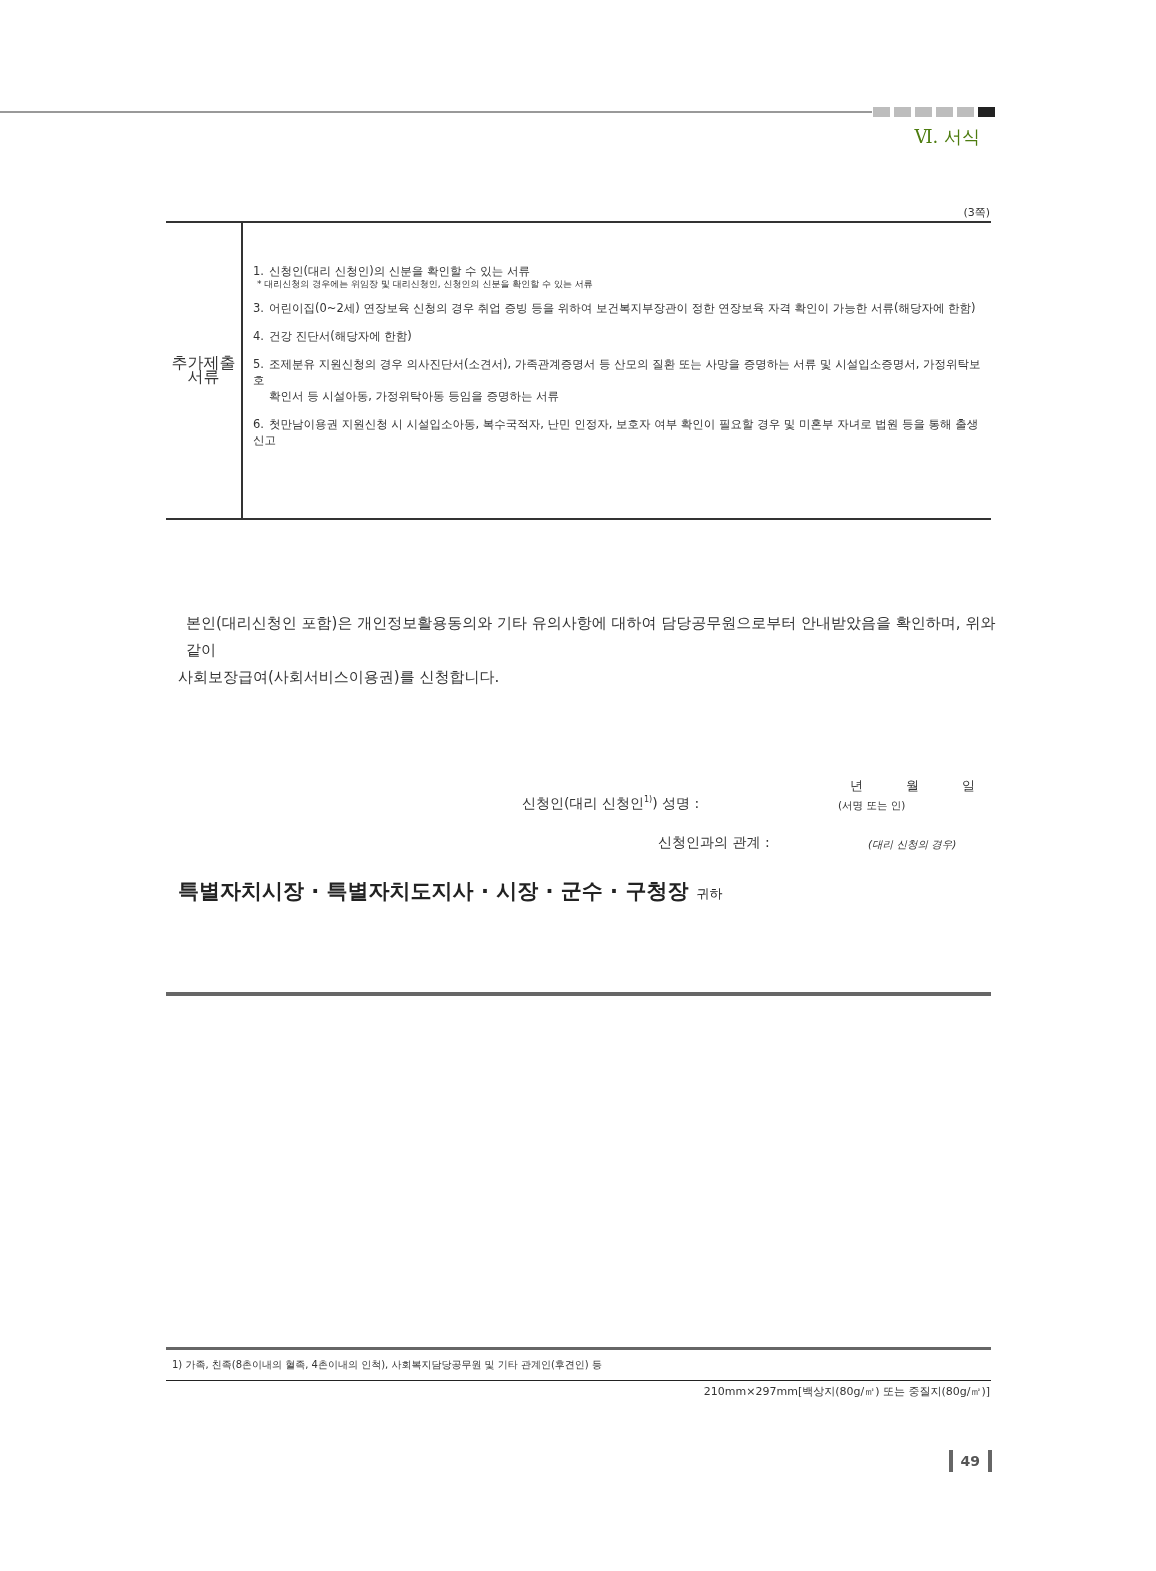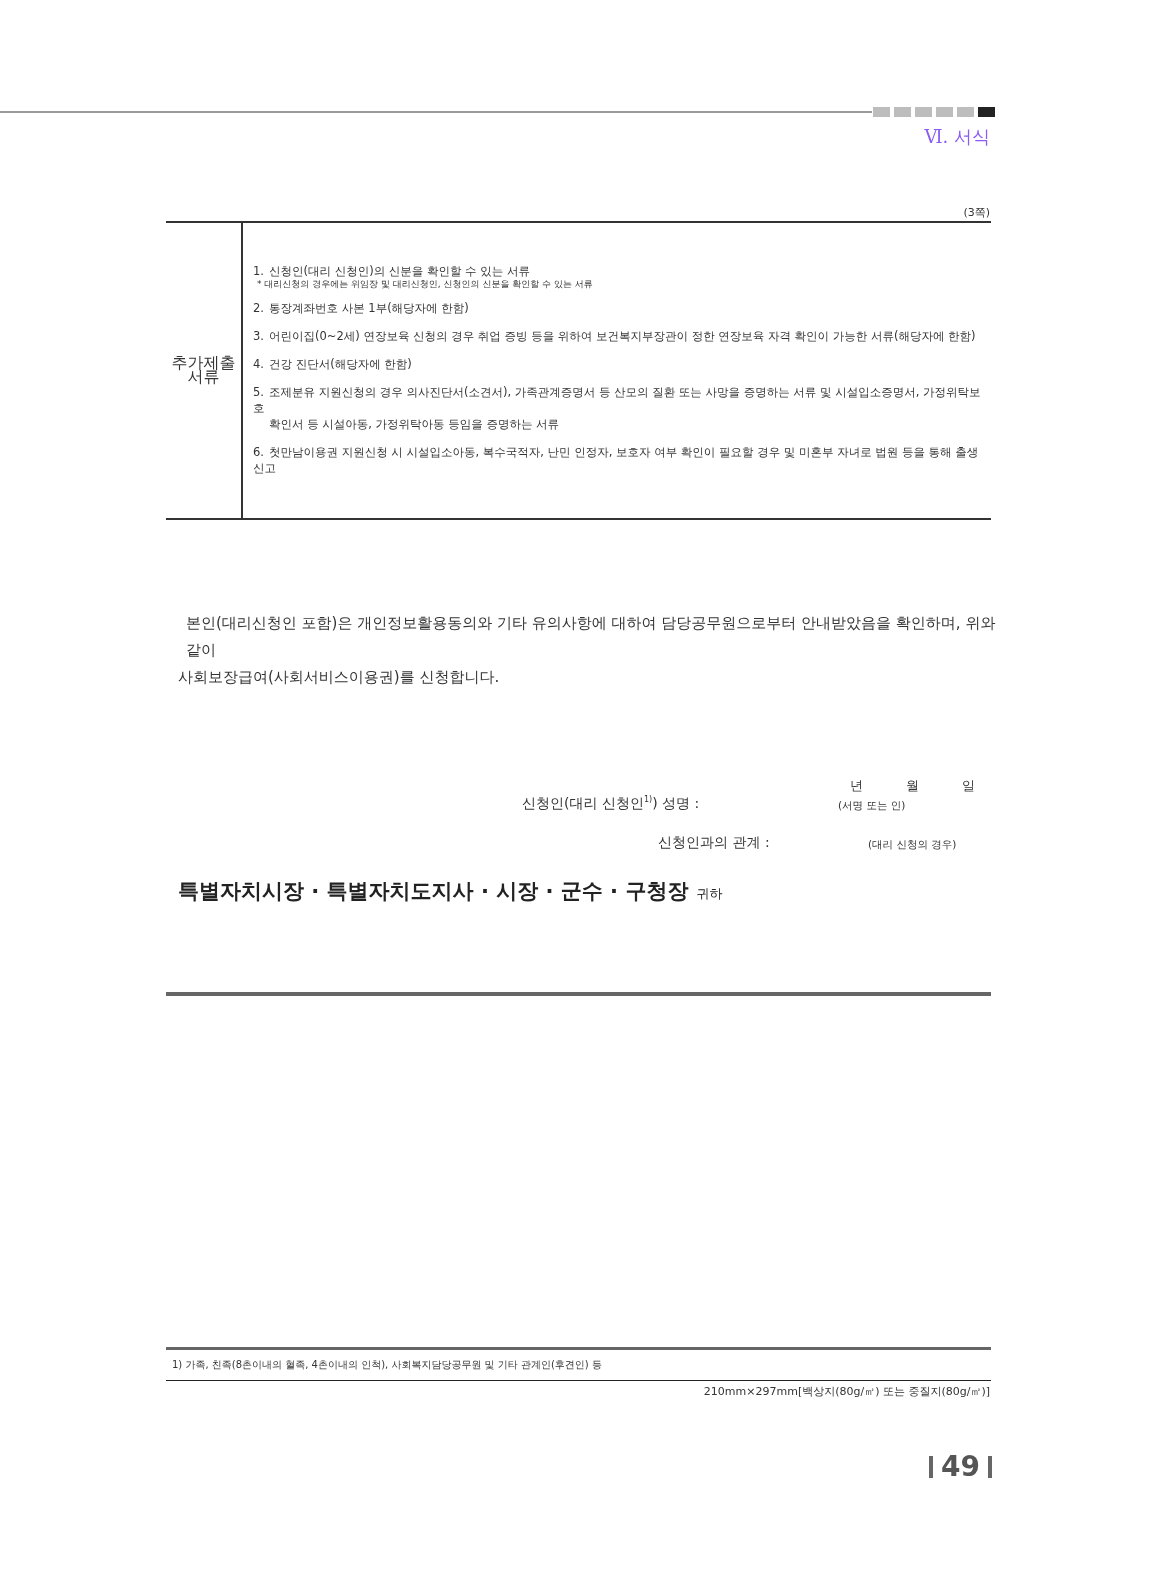--- a/index.html
+++ b/index.html
@@ -6,50 +6,50 @@
     body {
       width: 1156px; height: 1571px; position: relative; overflow: hidden;
       font-family: "DejaVu Sans", "Liberation Sans", sans-serif;
       color: #333333;
     }
     .abs { position: absolute; }
     .top-rule { left: 0; top: 111px; width: 872px; height: 2px; background: #999999; }
     .squares { left: 873px; top: 107px; display: flex; gap: 4px; }
     .sq { width: 17px; height: 10px; background: #bdbdbd; }
     .sq.dark { background: #222222; }
-    .chapter { right: 166px; top: 125px; font-family: "DejaVu Serif", serif; font-size: 18px; color: #8b5cf6; }
+    .chapter { right: 176px; top: 125px; font-family: "DejaVu Serif", serif; font-size: 18px; color: #4d7c0f; }
     .page-num-label { right: 166px; top: 205px; font-size: 11px; color: #333; }
     .table-top { left: 166px; top: 221px; width: 825px; height: 2px; background: #333; }
     .table-bottom { left: 166px; top: 518px; width: 825px; height: 2px; background: #333; }
     .col-div { left: 241px; top: 223px; width: 2px; height: 295px; background: #333; }
     .row-label { left: 166px; top: 356px; width: 75px; text-align: center; font-size: 16px; line-height: 14px; color: #333; }
     .items { left: 253px; top: 263px; width: 735px; font-size: 11.5px; color: #333; }
     .item { line-height: 16px; margin-bottom: 12px; }
     .item .num { display: inline-block; width: 16px; }
     .item .sub { padding-left: 16px; }
     .note { font-size: 9px; line-height: 12px; margin-top: -1px; padding-left: 4px; }
     .item.first { margin-bottom: 10px; }
     .para { left: 178px; top: 610px; width: 820px; font-size: 15px; line-height: 27px; color: #333; }
     .para .indent { padding-left: 8px; }
     .date { left: 850px; top: 777px; width: 125px; display: flex; justify-content: space-between; font-size: 13px; color: #333; }
     .sign-label { left: 522px; top: 795px; font-size: 14px; color: #333; text-align: right; }
     .sign-label sup { font-size: 8px; }
     .sign-hint { left: 838px; top: 799px; font-size: 10.5px; color: #333; }
     .rel-label { left: 658px; top: 834px; font-size: 14px; color: #333; }
-    .rel-hint { left: 868px; top: 838px; font-size: 10.5px; color: #333; }
+    .rel-hint { left: 868px; top: 838px; font-size: 10.5px; color: #333; font-style: italic; }
     .addressee { left: 178px; top: 877px; font-size: 21px; font-weight: bold; color: #222; }
     .addressee .suffix { font-size: 13px; font-weight: normal; margin-left: 8px; }
     .bottom-thick { left: 166px; top: 992px; width: 825px; height: 4px; background: #666666; }
     .foot-thick { left: 166px; top: 1347px; width: 825px; height: 3px; background: #666666; }
     .footnote { left: 172px; top: 1358px; font-size: 10px; color: #333; }
     .foot-thin { left: 166px; top: 1380px; width: 825px; height: 1px; background: #222; }
     .paper-spec { right: 166px; top: 1384px; font-size: 11px; color: #333; }
     .page-no { right: 164px; top: 1450px; display: flex; align-items: center; gap: 8px; }
     .page-no .bar { width: 4px; height: 22px; background: #666; }
-    .page-no .n { font-size: 28px; font-weight: bold; color: #555; }
+    .page-no .n { font-size: 14px; font-weight: bold; color: #555; }
   </style>
 </head>
 <body>
 
 <div class="abs top-rule"></div>
 <div class="abs squares">
   <div class="sq"></div>
   <div class="sq"></div>
   <div class="sq"></div>
   <div class="sq"></div>
@@ -65,23 +65,20 @@
 
 <div class="abs row-label">
   <div>추가제출</div>
   <div>서류</div>
 </div>
 
 <div class="abs items">
   <div class="item first">
     <span class="num">1.</span><span>신청인(대리 신청인)의 신분을 확인할 수 있는 서류</span>
     <div class="note">* 대리신청의 경우에는 위임장 및 대리신청인, 신청인의 신분을 확인할 수 있는 서류</div>
-  </div>
-  <div class="item">
-    <span class="num">2.</span><span>통장계좌번호 사본 1부(해당자에 한함)</span>
   </div>
   <div class="item">
     <span class="num">3.</span><span>어린이집(0~2세) 연장보육 신청의 경우 취업 증빙 등을 위하여 보건복지부장관이 정한 연장보육 자격 확인이 가능한 서류(해당자에 한함)</span>
   </div>
   <div class="item">
     <span class="num">4.</span><span>건강 진단서(해당자에 한함)</span>
   </div>
   <div class="item">
     <span class="num">5.</span><span>조제분유 지원신청의 경우 의사진단서(소견서), 가족관계증명서 등 산모의 질환 또는 사망을 증명하는 서류 및 시설입소증명서, 가정위탁보호</span>
     <div class="sub">확인서 등 시설아동, 가정위탁아동 등임을 증명하는 서류</div>

